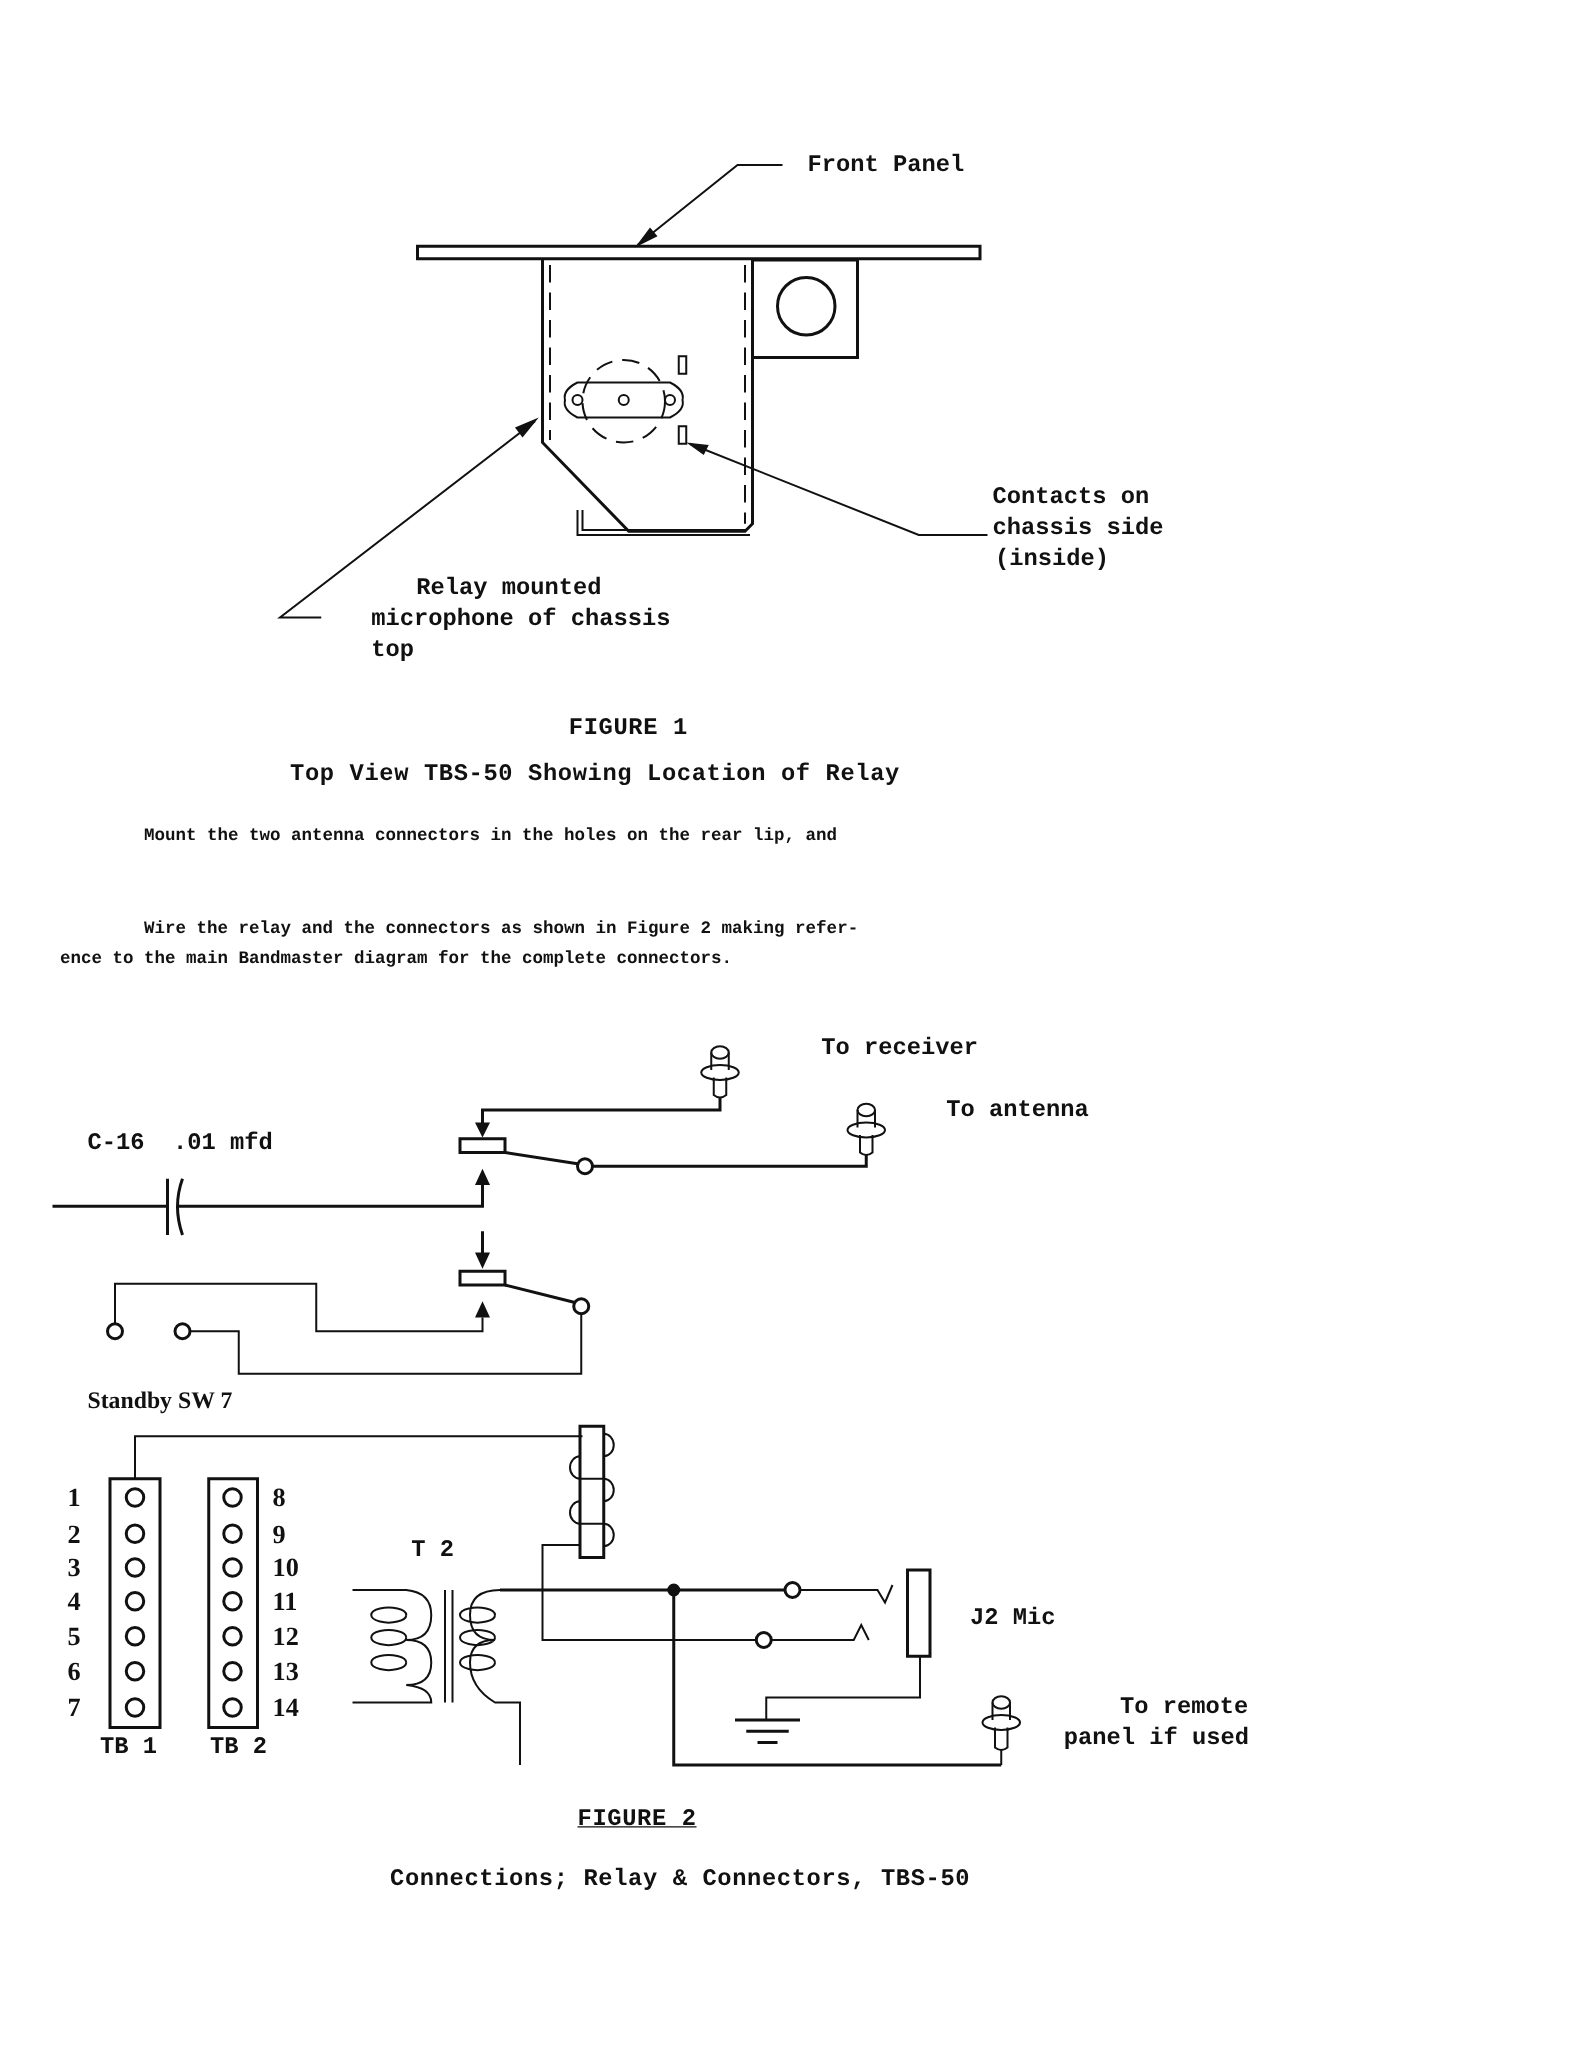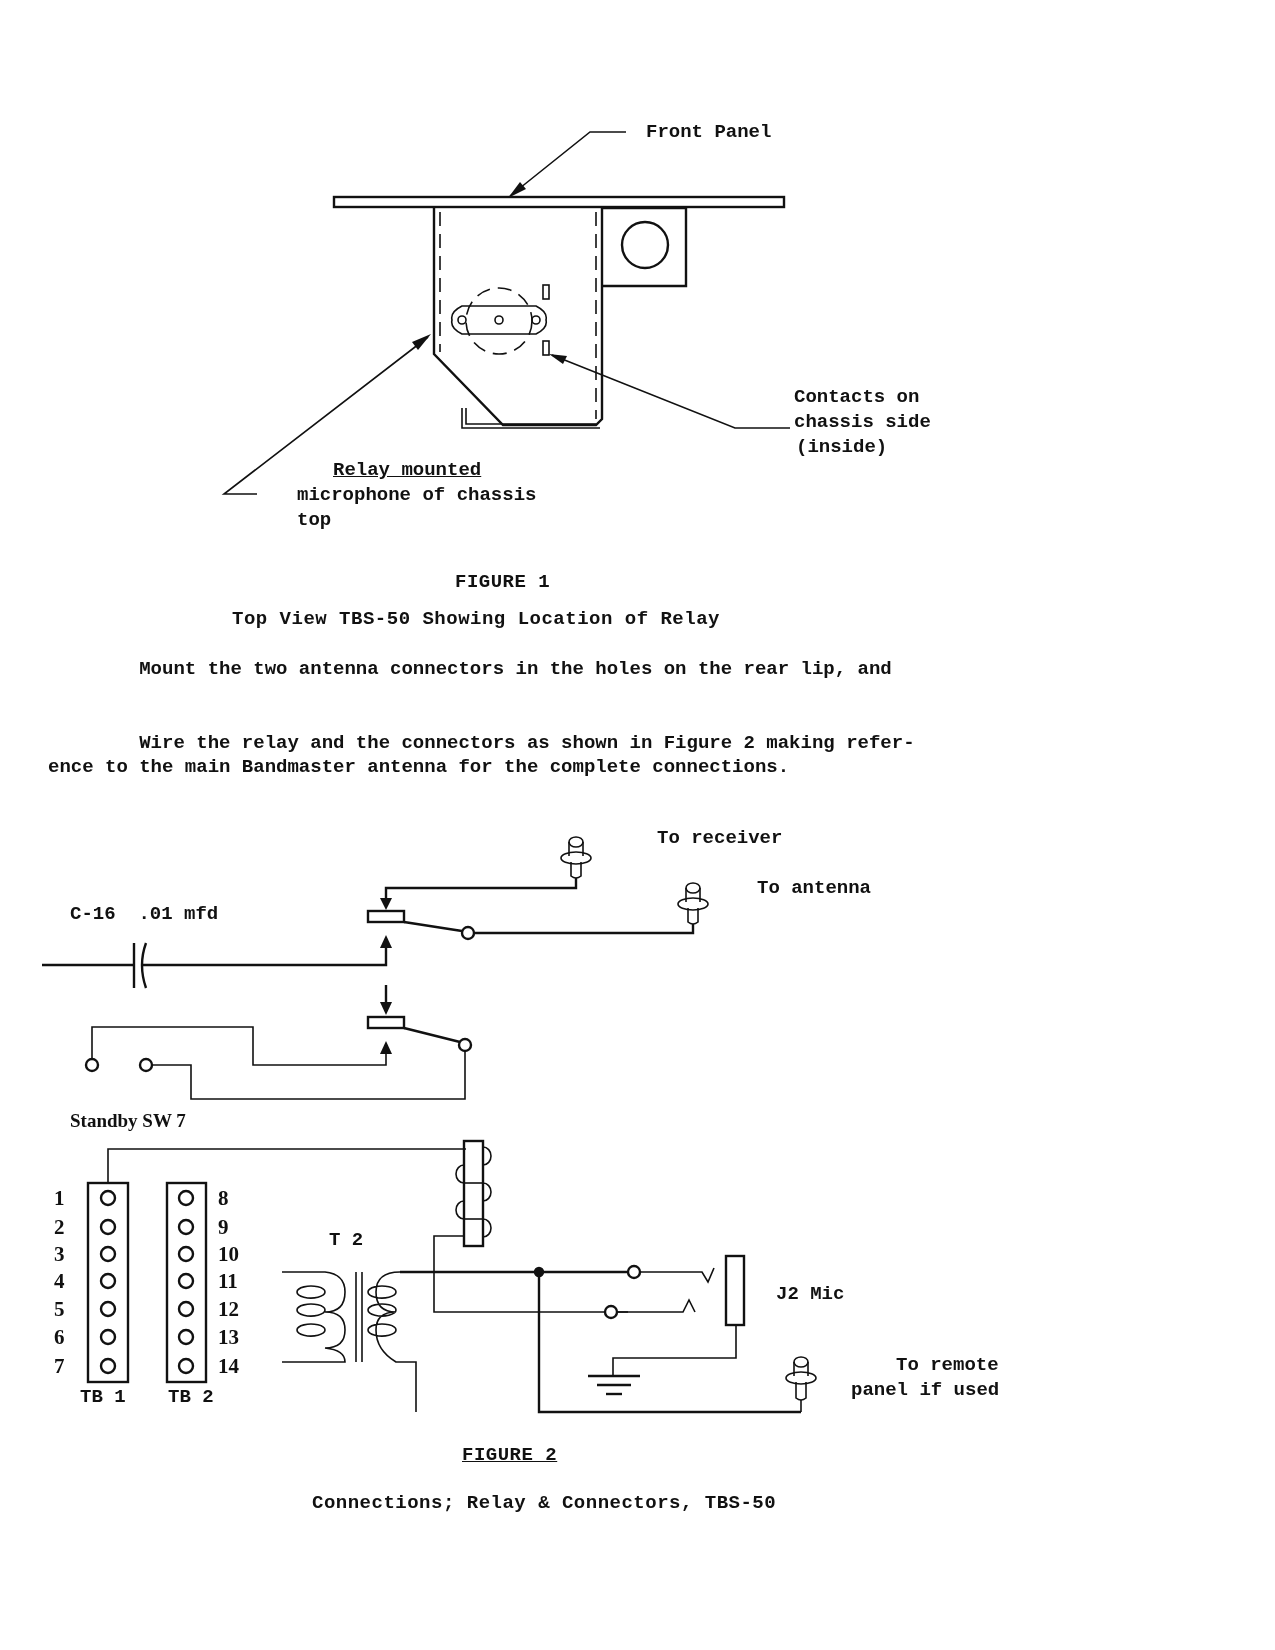--- a/index.html
+++ b/index.html
@@ -4,21 +4,21 @@
 <style>
   html, body { margin: 0; padding: 0; background: #ffffff; }
   body { width: 1275px; height: 1650px; position: relative; overflow: hidden; }
   .page { position: absolute; left: 0; top: 0; width: 1275px; height: 1338px; background: #fff; }
   .txt {
     position: absolute; white-space: pre; color: #111;
     font-family: "Liberation Mono", "DejaVu Sans Mono", monospace;
     font-size: 19px; line-height: 24px; font-weight: bold;
   }
   .caption { letter-spacing: 0.5px; }
-  .para { font-size: 19px; line-height: 24px; }
+  .para { font-size: 14px; line-height: 24px; }
   svg.fig { position: absolute; left: 0; top: 0; }
   svg.fig line, svg.fig path, svg.fig rect, svg.fig circle, svg.fig polyline, svg.fig ellipse {
     stroke: #111; fill: none; stroke-width: 2.4;
   }
   svg.fig .thin { stroke-width: 1.6; }
   svg.fig .dash { stroke-dasharray: 14 8; }
   svg.fig .filled { fill: #111; }
   svg.fig .white { fill: #fff; }
 </style>
 </head>
@@ -56,30 +56,30 @@
     <polygon class="filled" points="549,354 567,356 563,364"></polygon>
 
     <polyline class="thin" points="257,494 224,494 428,337"></polyline>
     <polygon class="filled" points="431,334 418,350 412,342"></polygon>
   </svg>
 
   <div class="txt" style="left:646px; top:120px;">Front Panel</div>
   <div class="txt" style="left:794px; top:385px;">Contacts on</div>
   <div class="txt" style="left:794px; top:410px;">chassis side</div>
   <div class="txt" style="left:796px; top:435px;">(inside)</div>
-  <div class="txt" style="left:333px; top:458px;text-decoration:underline;">Relay mounted</div>
+  <div class="txt" style="left:333px; top:458px;">Relay mounted</div>
   <div class="txt" style="left:297px; top:483px;">microphone of chassis</div>
   <div class="txt" style="left:297px; top:508px;">top</div>
 
   <div class="txt caption" style="left:455px; top:558px;margin-top:12px;">FIGURE 1</div>
   <div class="txt caption" style="left:232px; top:607px;">Top View TBS-50 Showing Location of Relay</div>
 
   <div class="txt para" style="left:48px; top:657px;">        Mount the two antenna connectors in the holes on the rear lip, and</div>
   <div class="txt para" style="left:48px; top:731px;">        Wire the relay and the connectors as shown in Figure 2 making refer-</div>
-  <div class="txt para" style="left:48px; top:755px;">ence to the main Bandmaster antenna for the complete connections.</div>
+  <div class="txt para" style="left:48px; top:755px;">ence to the main Bandmaster diagram for the complete connectors.</div>
 
   <svg class="fig" width="1275" height="1650">
 
     <g>
       <ellipse class="thin" cx="576" cy="842" rx="7" ry="5"></ellipse>
       <path class="thin" d="M569,842 L569,856 M583,842 L583,856"></path>
       <ellipse class="thin" cx="576" cy="858" rx="15" ry="6"></ellipse>
       <path class="thin" d="M571,862 L571,876 Q576,880 581,876 L581,862"></path>
     </g>
     <polyline points="576,878 576,888 386,888 386,902"></polyline>

